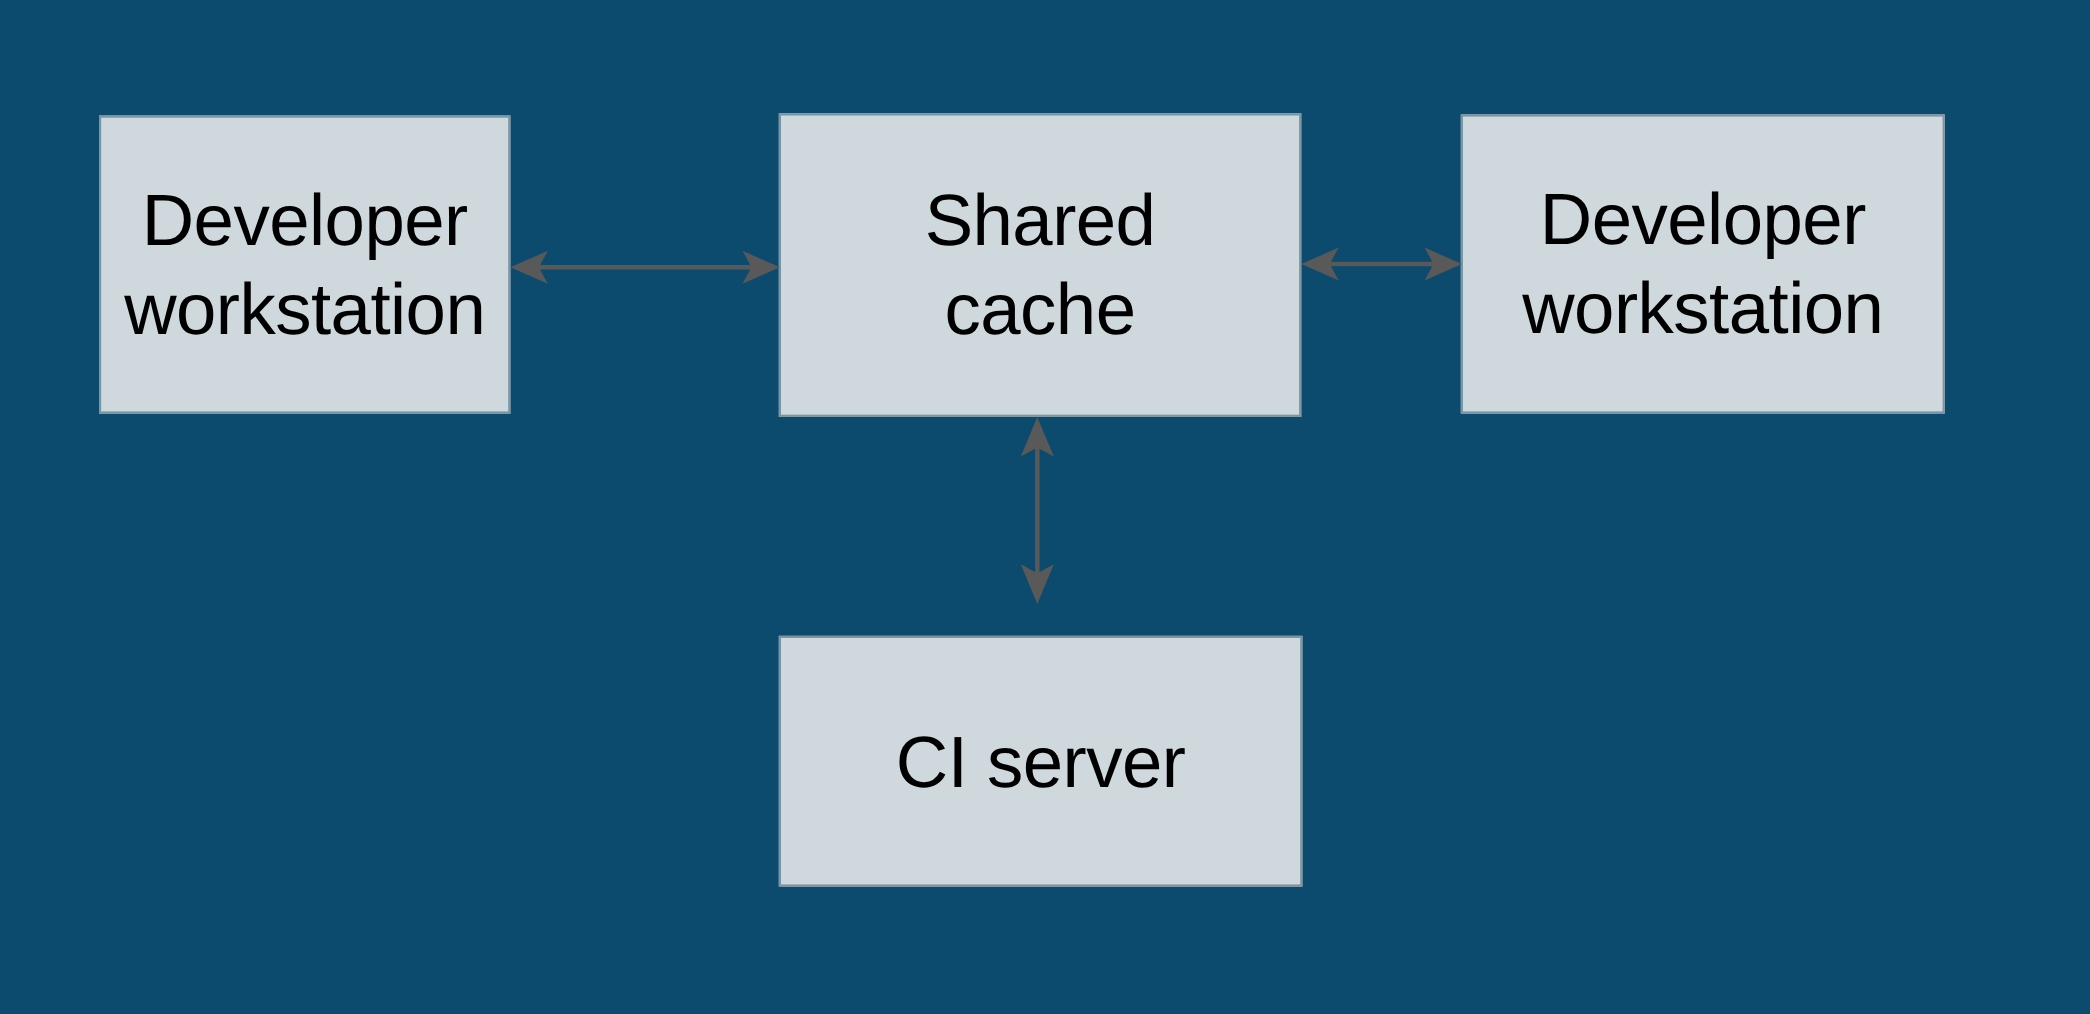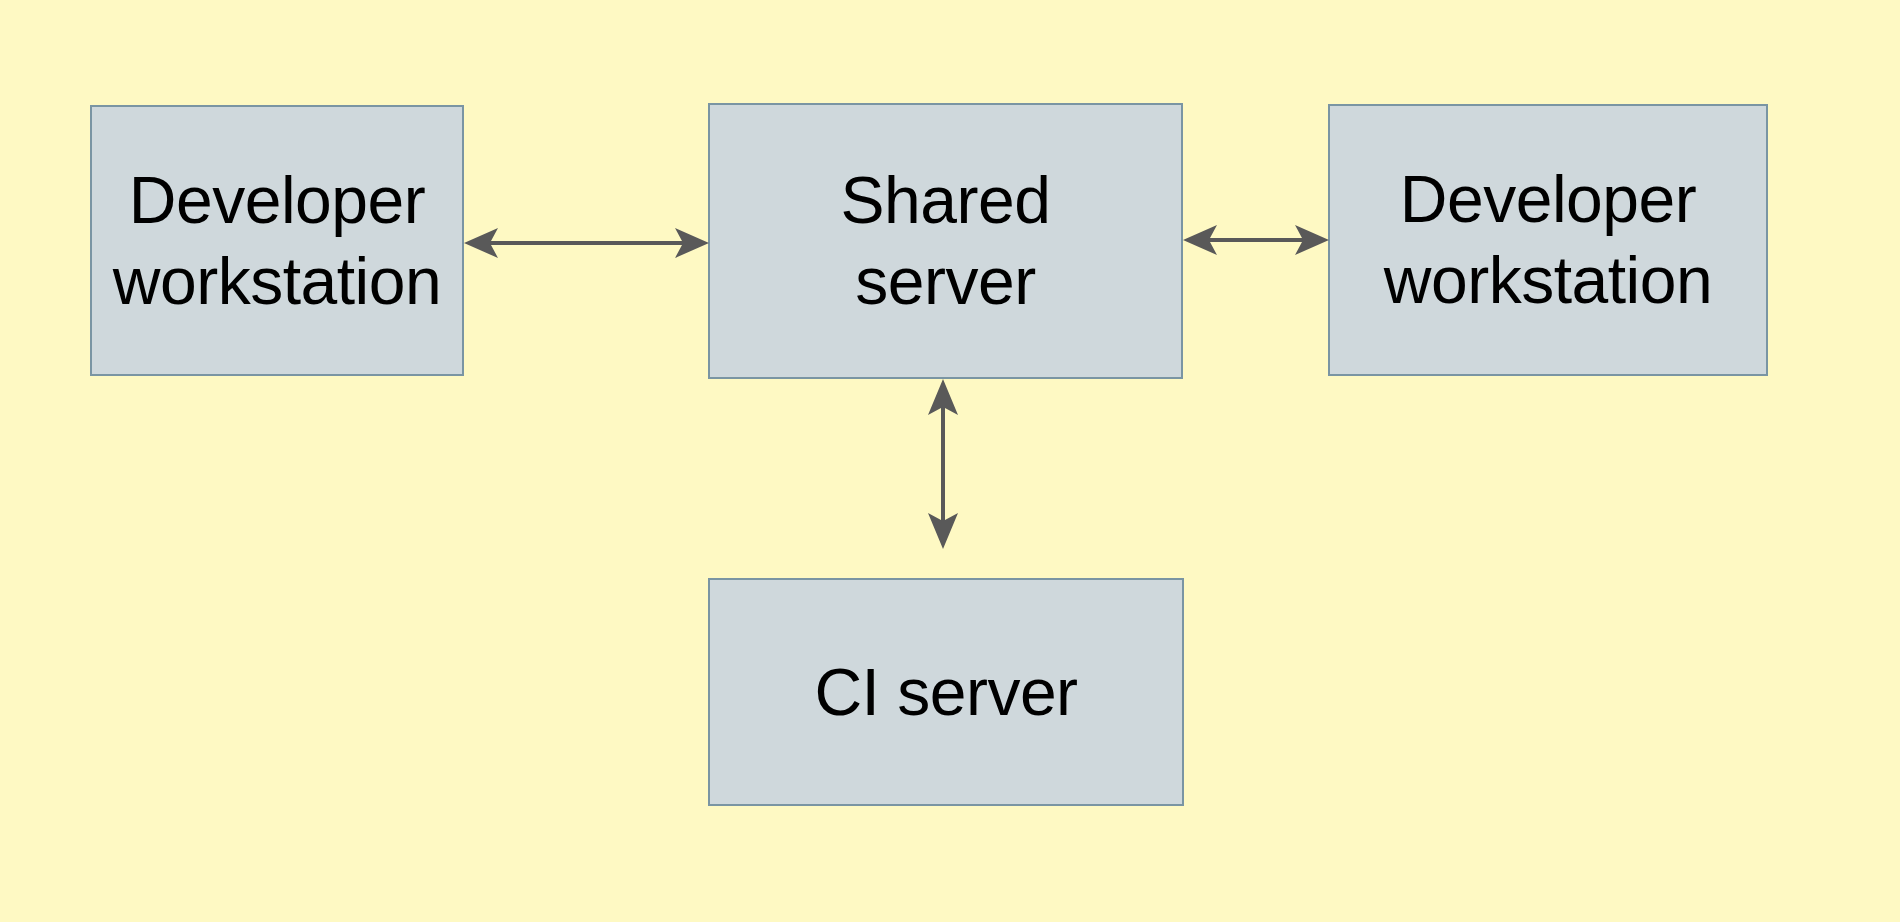--- a/index.html
+++ b/index.html
@@ -11,21 +11,21 @@
   body {
     width: 1900px;
     height: 922px;
     overflow: hidden;
     font-family: "Liberation Sans", sans-serif;
   }
   #diagram-canvas {
     position: relative;
     width: 1900px;
     height: 922px;
-    background: #fef9c3;
+    background: #0c4a6e;
   }
   .node-box {
     position: absolute;
     box-sizing: border-box;
     background: #cfd8dc;
     border: 2px solid #7a95a3;
     display: flex;
     align-items: center;
     justify-content: center;
     text-align: center;
@@ -62,21 +62,21 @@
 
 <div id="diagram-canvas">
 
   <div class="node-box" id="node-dev-left">
     <span class="node-label">Developer
 workstation</span>
   </div>
 
   <div class="node-box" id="node-shared">
     <span class="node-label">Shared
-server</span>
+cache</span>
   </div>
 
   <div class="node-box" id="node-dev-right">
     <span class="node-label">Developer
 workstation</span>
   </div>
 
   <div class="node-box" id="node-ci">
     <span class="node-label">CI server</span>
   </div>

